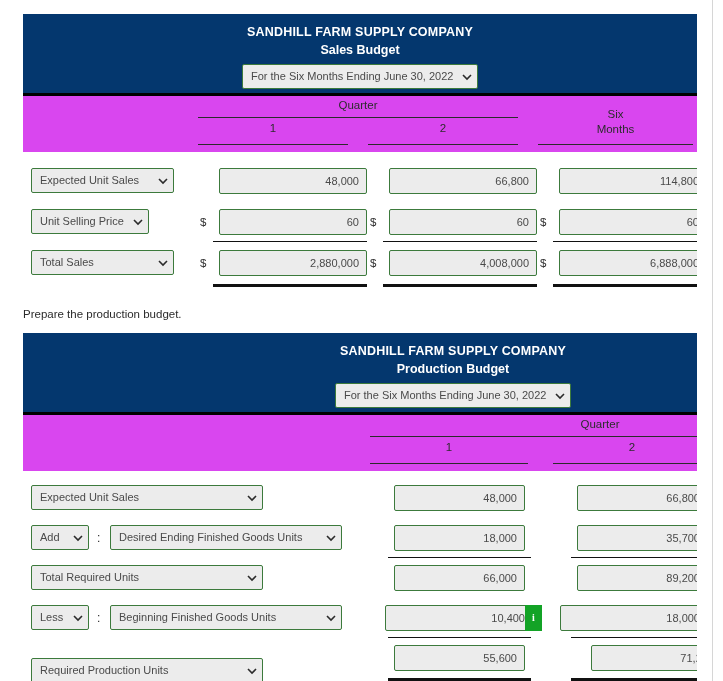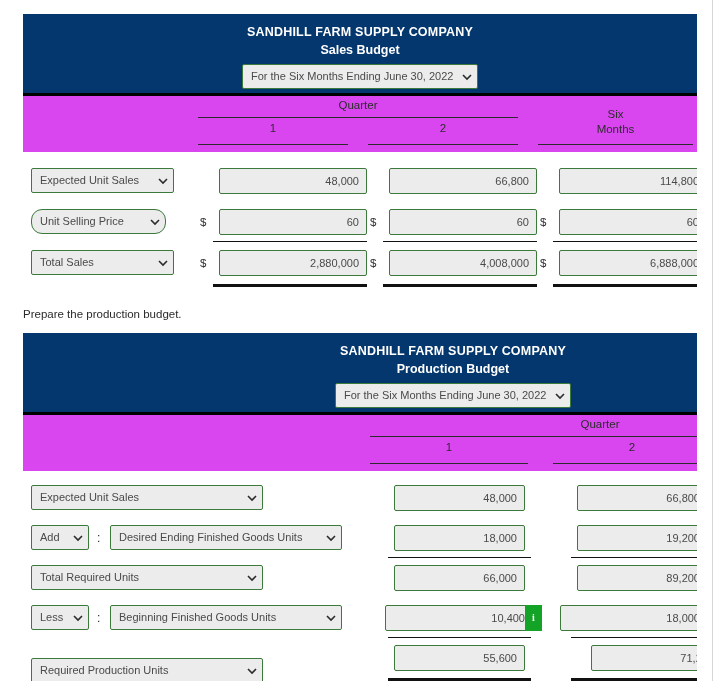--- a/index.html
+++ b/index.html
@@ -178,21 +178,21 @@
               </svg>
           </span>
         </span>
         <div class="valbox" style="left:196px; top:0; width:148px;">48,000</div>
         <div class="valbox" style="left:366px; top:0; width:148px;">66,800</div>
         <div class="valbox" style="left:536px; top:0; width:148px;">114,800</div>
       </div>
 
       <div class="row" style="top:57px; height:26px; width:674px;">
         <span class="selbox" style="position:absolute; left:8px; top:0;">
-          <select class="ui" style="width:135px;border-radius:11px;">
+          <select class="ui" style="width:118px;">
             <option>Unit Selling Price</option>
           </select>
           <span class="chev">
             <svg viewBox="0 0 10 10" width="10" height="10">
                 <path d="M1 3 L5 7 L9 3" stroke="#2b2b2b" stroke-width="1.6" fill="none"></path>
               </svg>
           </span>
         </span>
         <div class="dollar" style="left:177px; top:0;">$</div>
         <div class="valbox" style="left:196px; top:0; width:148px;">60</div>
@@ -301,21 +301,21 @@
               <option>Desired Ending Finished Goods Units</option>
             </select>
             <span class="chev">
               <svg viewBox="0 0 10 10" width="10" height="10">
                   <path d="M1 3 L5 7 L9 3" stroke="#2b2b2b" stroke-width="1.6" fill="none"></path>
                 </svg>
             </span>
           </span>
           <div class="valbox" style="left:371px; top:0; width:131px;">18,000</div>
           <div class="uline" style="left:365px; top:32px; width:143px;"></div>
-          <div class="valbox" style="left:554px; top:0; width:131px;">19,200</div>
+          <div class="valbox" style="left:554px; top:0; width:131px;">35,700</div>
           <div class="uline" style="left:548px; top:32px; width:143px;"></div>
         </div>
 
         <div class="row" style="top:94px; height:26px; width:860px;">
           <span class="selbox" style="position:absolute; left:8px; top:0;">
             <select class="ui" style="width:232px;">
               <option>Total Required Units</option>
             </select>
             <span class="chev">
               <svg viewBox="0 0 10 10" width="10" height="10">

